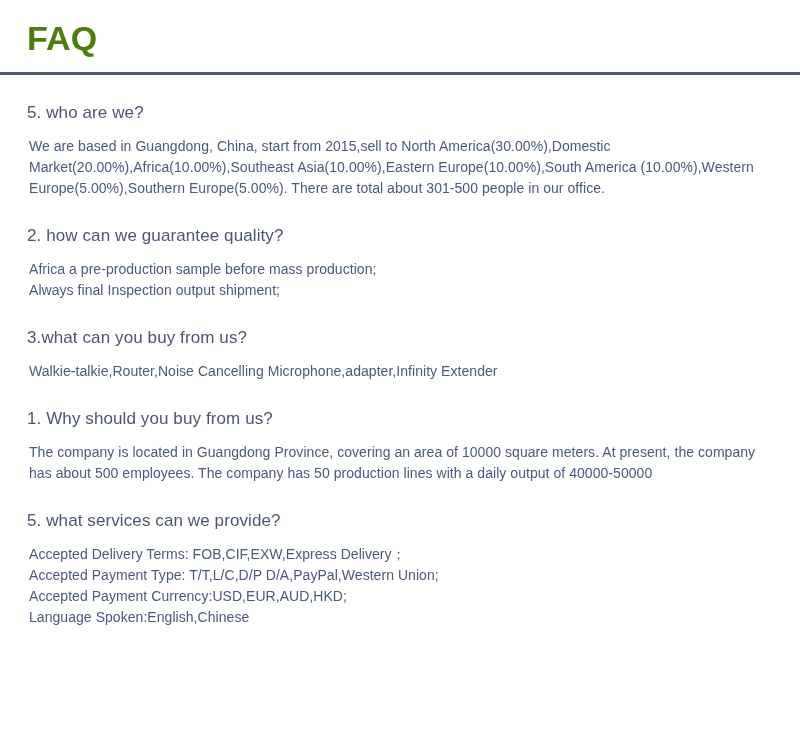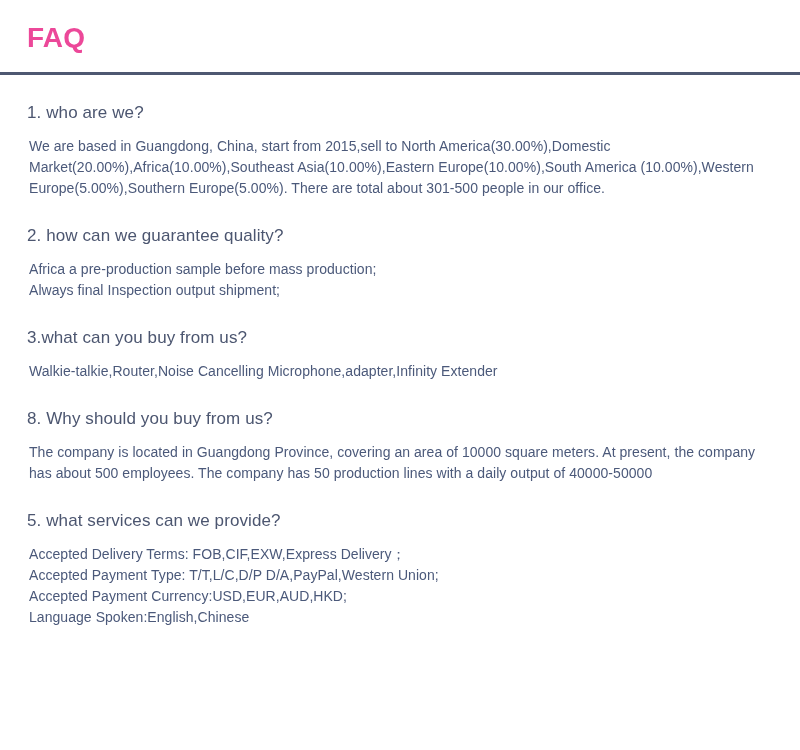--- a/index.html
+++ b/index.html
@@ -21,24 +21,24 @@
     height: 750px;
     box-sizing: border-box;
     background: #ffffff;
   }
 
   
   .faq-header {
     padding: 18px 0 0 27px;
   }
   .faq-title {
-    font-size: 28px;
+    font-size: 34px;
     font-weight: bold;
     line-height: 40px;
-    color: #ec4899;
+    color: #4d7c0f;
     letter-spacing: 0.2px;
     margin: 0;
   }
   .title-rule {
     margin-top: 14px;
     width: 800px;
     height: 3px;
     background: #4e5871;
   }
 
@@ -81,21 +81,21 @@
 <div class="faq-page">
 
   <div class="faq-header">
     <h1 class="faq-title">FAQ</h1>
   </div>
   <div class="title-rule"></div>
 
   <div class="faq-body">
 
     <div class="faq-section">
-      <h2 class="faq-question">1. who are we?</h2>
+      <h2 class="faq-question">5. who are we?</h2>
       <p class="faq-answer">
         <span class="line">We are based in Guangdong, China, start from 2015,sell to North America(30.00%),Domestic Market(20.00%),Africa(10.00%),Southeast Asia(10.00%),Eastern Europe(10.00%),South America (10.00%),Western Europe(5.00%),Southern Europe(5.00%). There are total about 301-500 people in our office.</span>
       </p>
     </div>
 
     <div class="faq-section">
       <h2 class="faq-question">2. how can we guarantee quality?</h2>
       <p class="faq-answer">
         <span class="line">Africa a pre-production sample before mass production;</span>
         <span class="line">Always final Inspection output shipment;</span>
@@ -103,21 +103,21 @@
     </div>
 
     <div class="faq-section">
       <h2 class="faq-question">3.what can you buy from us?</h2>
       <p class="faq-answer">
         <span class="line">Walkie-talkie,Router,Noise Cancelling Microphone,adapter,Infinity Extender</span>
       </p>
     </div>
 
     <div class="faq-section">
-      <h2 class="faq-question">8. Why should you buy from us?</h2>
+      <h2 class="faq-question">1. Why should you buy from us?</h2>
       <p class="faq-answer">
         <span class="line">The company is located in Guangdong Province, covering an area of 10000 square meters. At present, the company has about 500 employees. The company has 50 production lines with a daily output of 40000-50000</span>
       </p>
     </div>
 
     <div class="faq-section">
       <h2 class="faq-question">5. what services can we provide?</h2>
       <p class="faq-answer">
         <span class="line">Accepted Delivery Terms: FOB,CIF,EXW,Express Delivery；</span>
         <span class="line">Accepted Payment Type: T/T,L/C,D/P D/A,PayPal,Western Union;</span>

